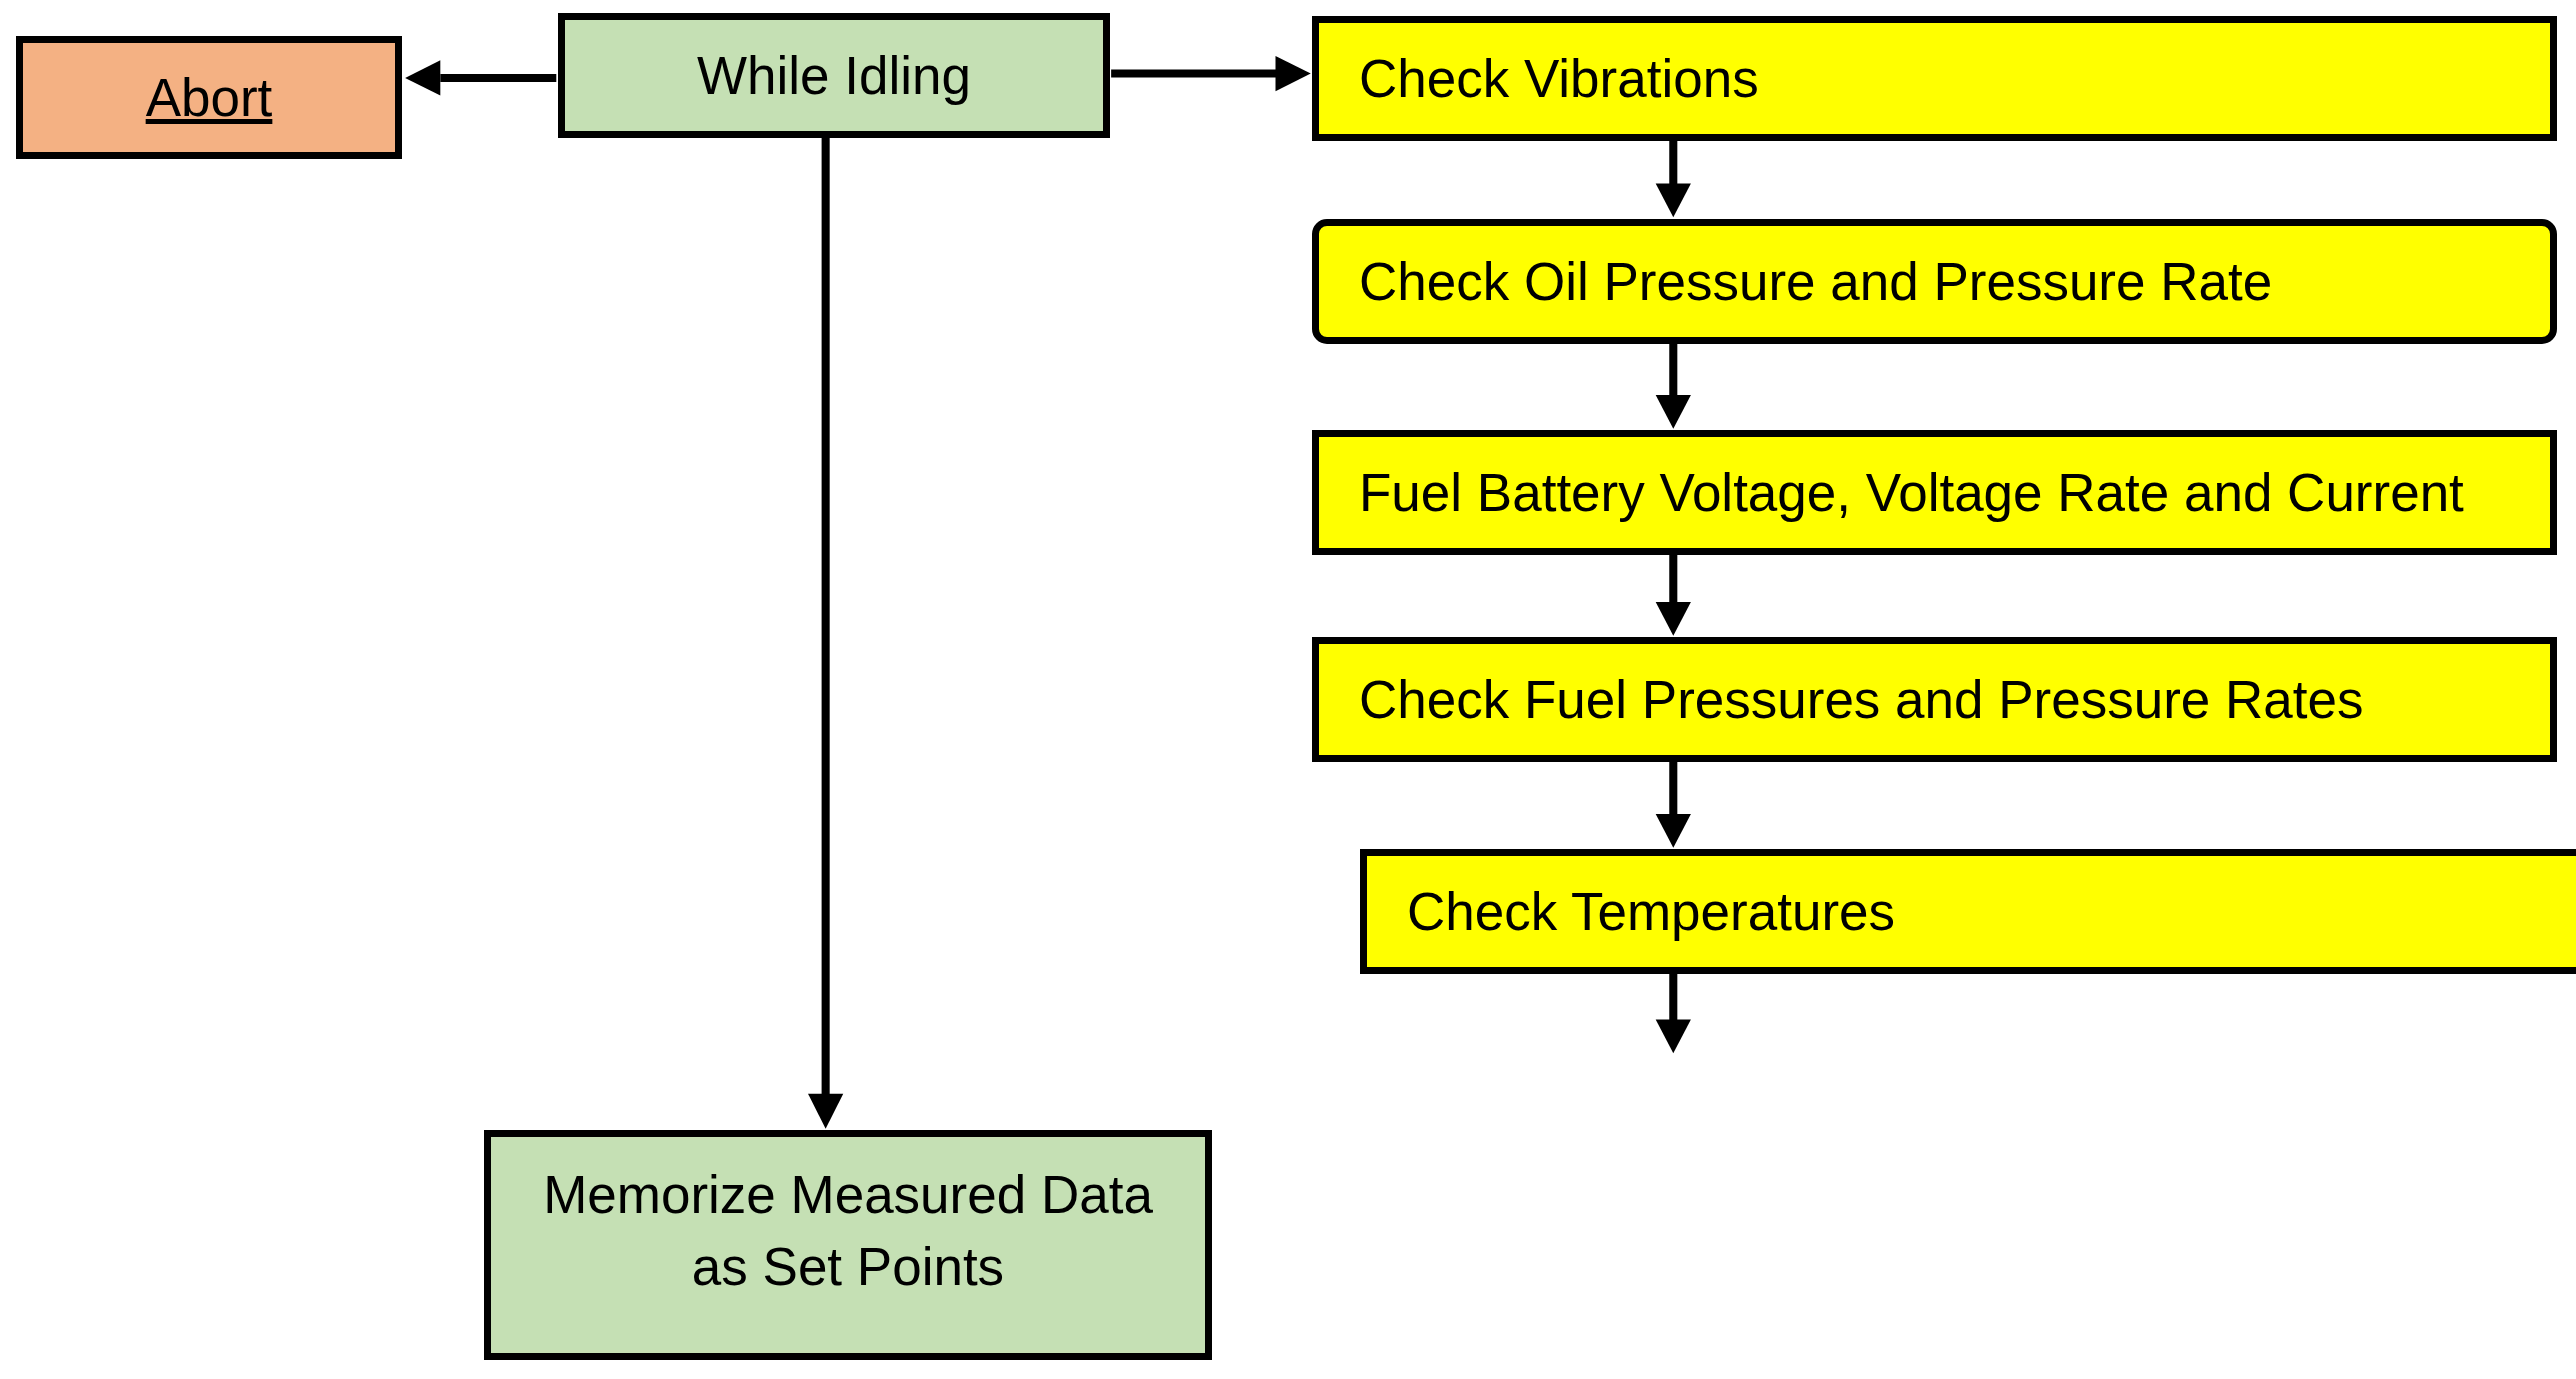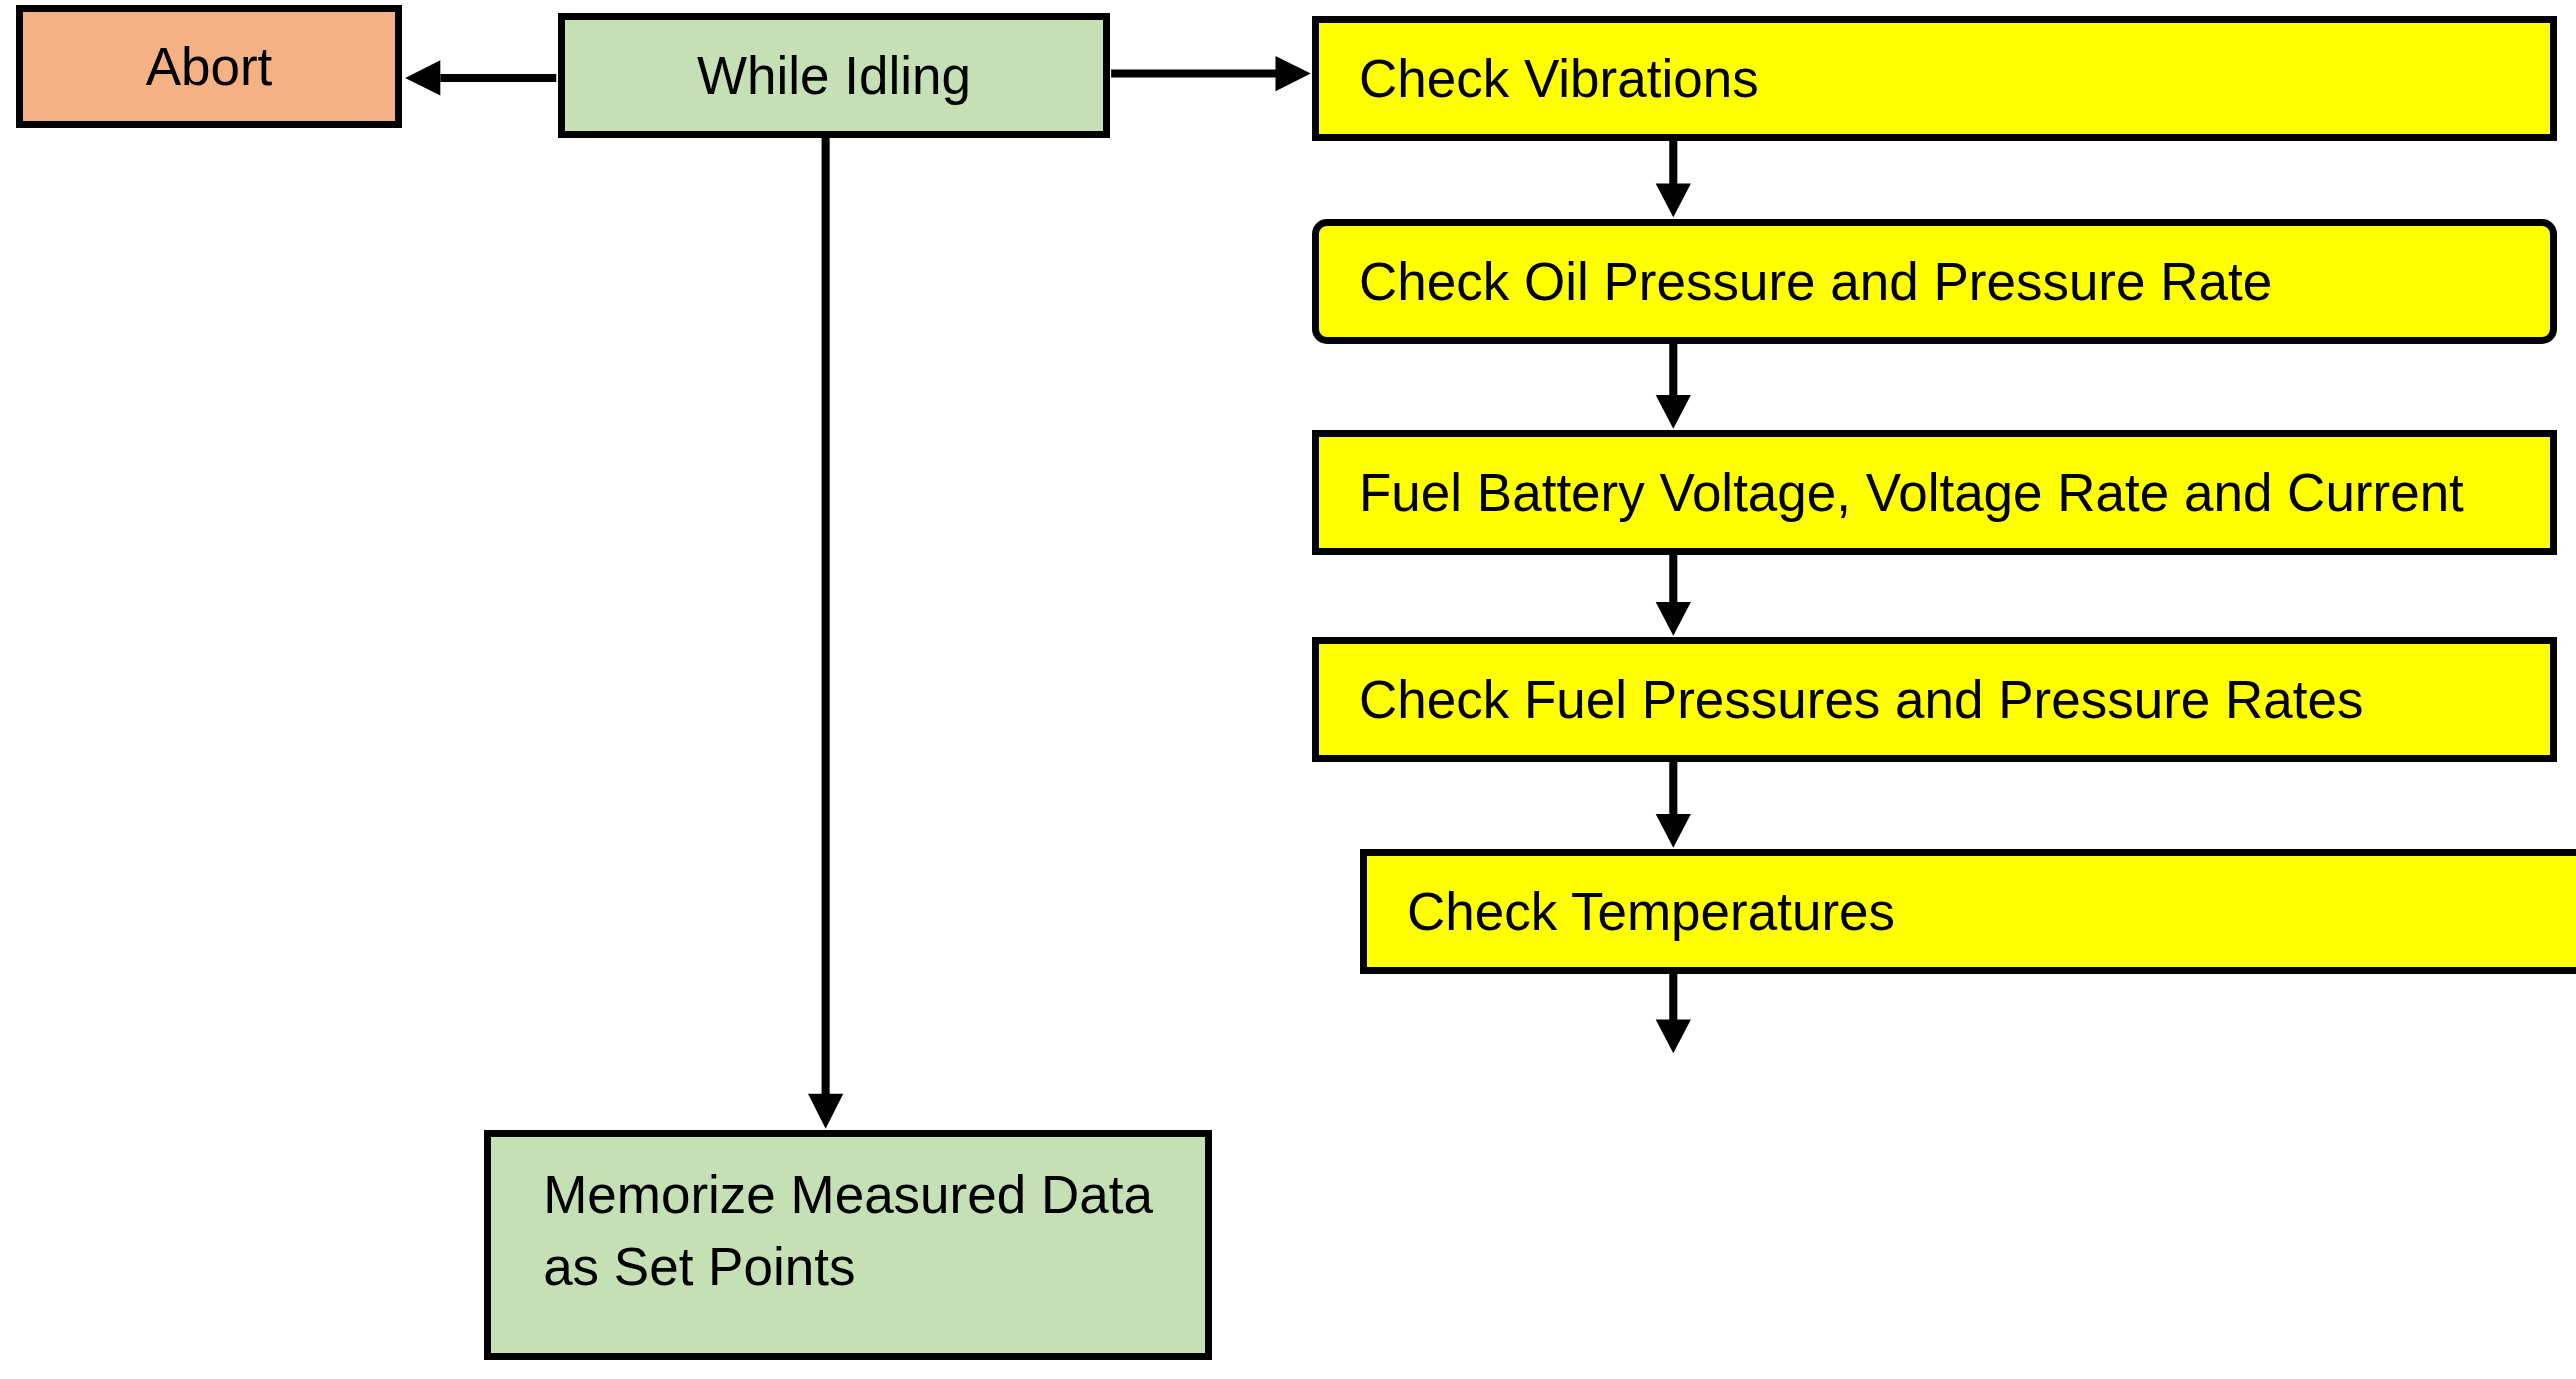--- a/index.html
+++ b/index.html
@@ -20,34 +20,35 @@
     box-sizing: border-box;
     border: 7.3px solid var(--color-outline, #000000);
     display: flex;
     align-items: center;
     color: var(--color-text, #000000);
     font-size: 53px;
     line-height: 1.2;
     white-space: nowrap;
   }
   .node-abort {
-    left: 16px; top: 5px; width: 386px; height: 123px;
+    left: 16px; top: 36px; width: 386px; height: 123px;
     background: var(--color-orange_fill, #F4B183);
     justify-content: center;
+    text-decoration: underline;
   }
   .node-while {
     left: 558px; top: 13.2px; width: 552px; height: 125px;
     background: var(--color-green_fill, #C5E0B4);
     justify-content: center;
   }
   .node-memorize {
     left: 484px; top: 1130px; width: 728px; height: 230px;
     background: var(--color-green_fill, #C5E0B4);
     justify-content: center;
-    text-align: left;
+    text-align: center;
     line-height: 1.35;
     padding-bottom: 29px;
     white-space: normal;
   }
   .node-memorize .memo-lines { display: block; }
   .node-memorize .memo-line { display: block; }
   .check {
     left: 1312px; width: 1245px; height: 125px;
     background: var(--color-yellow_fill, #FFFF00);
     justify-content: flex-start;

